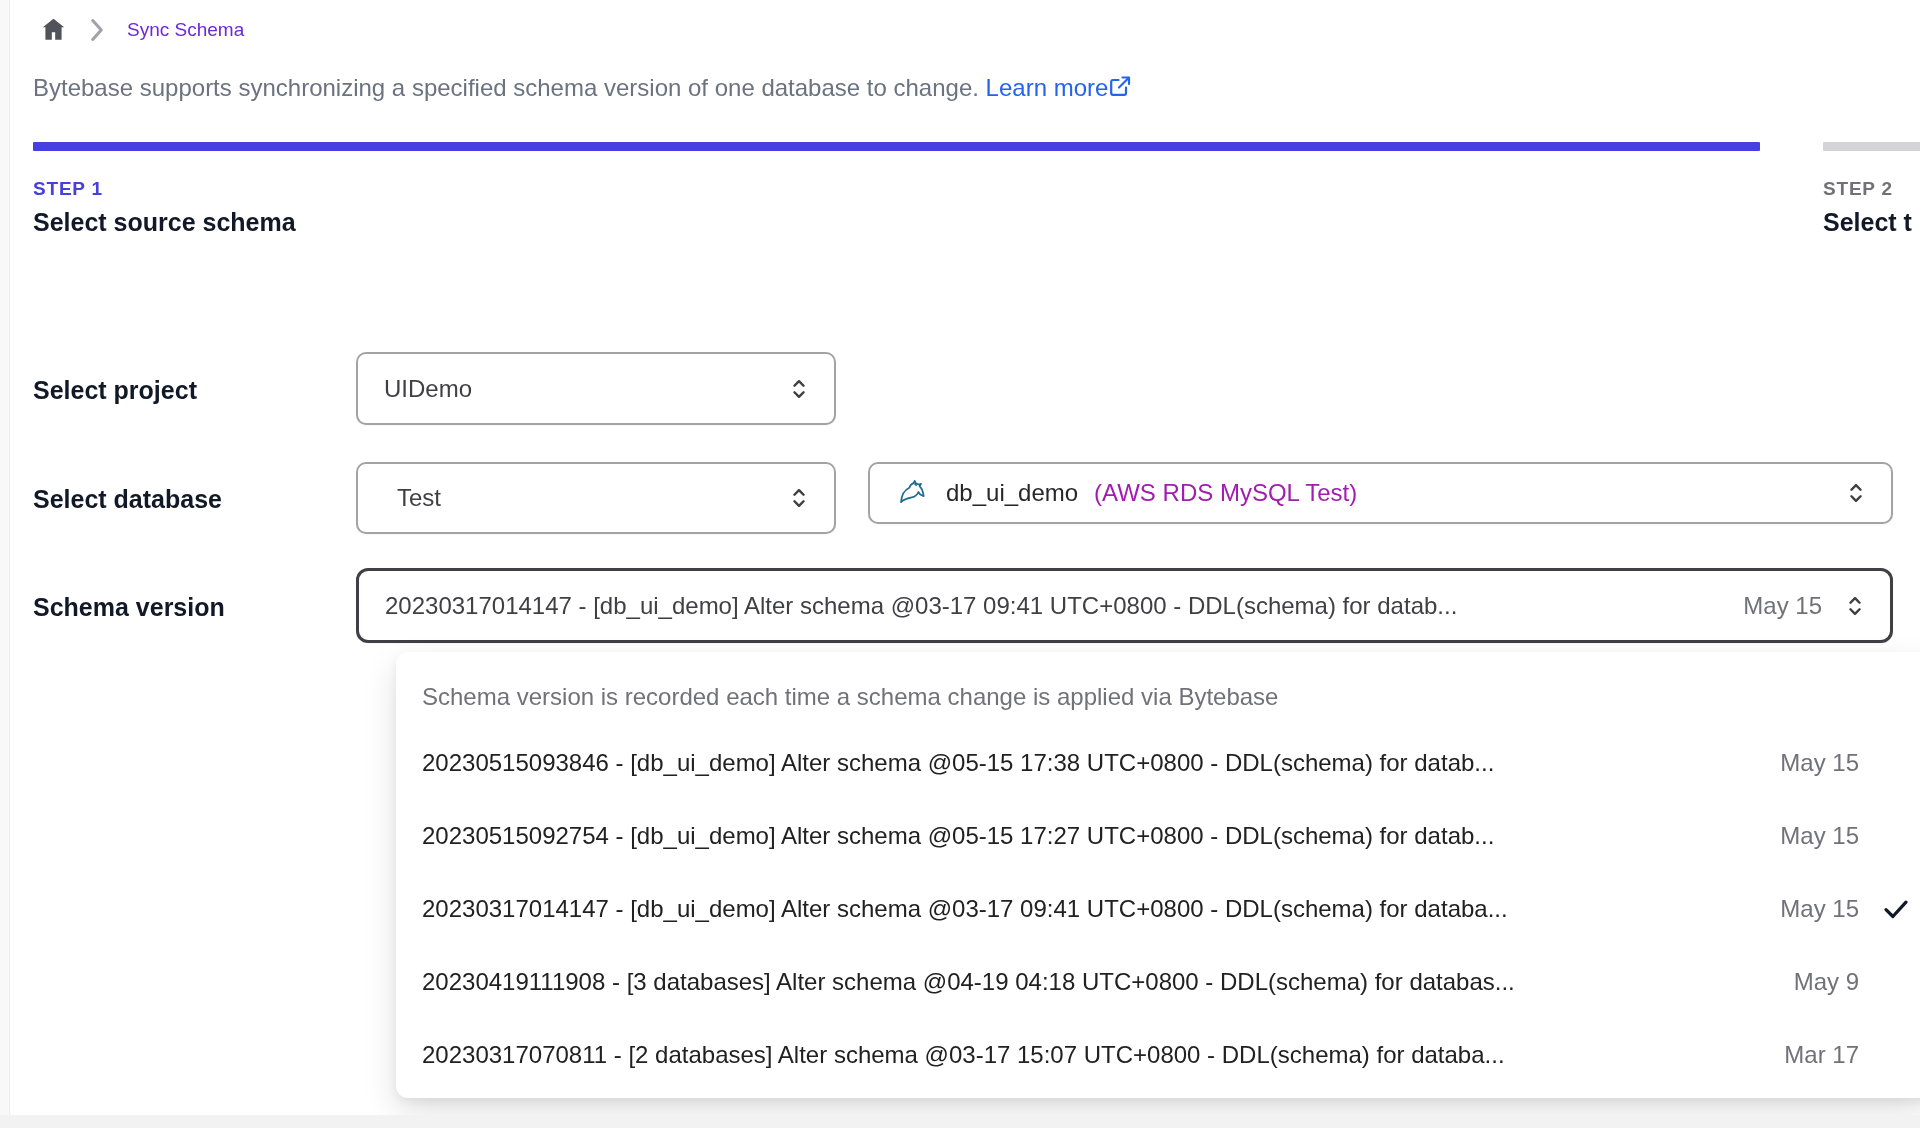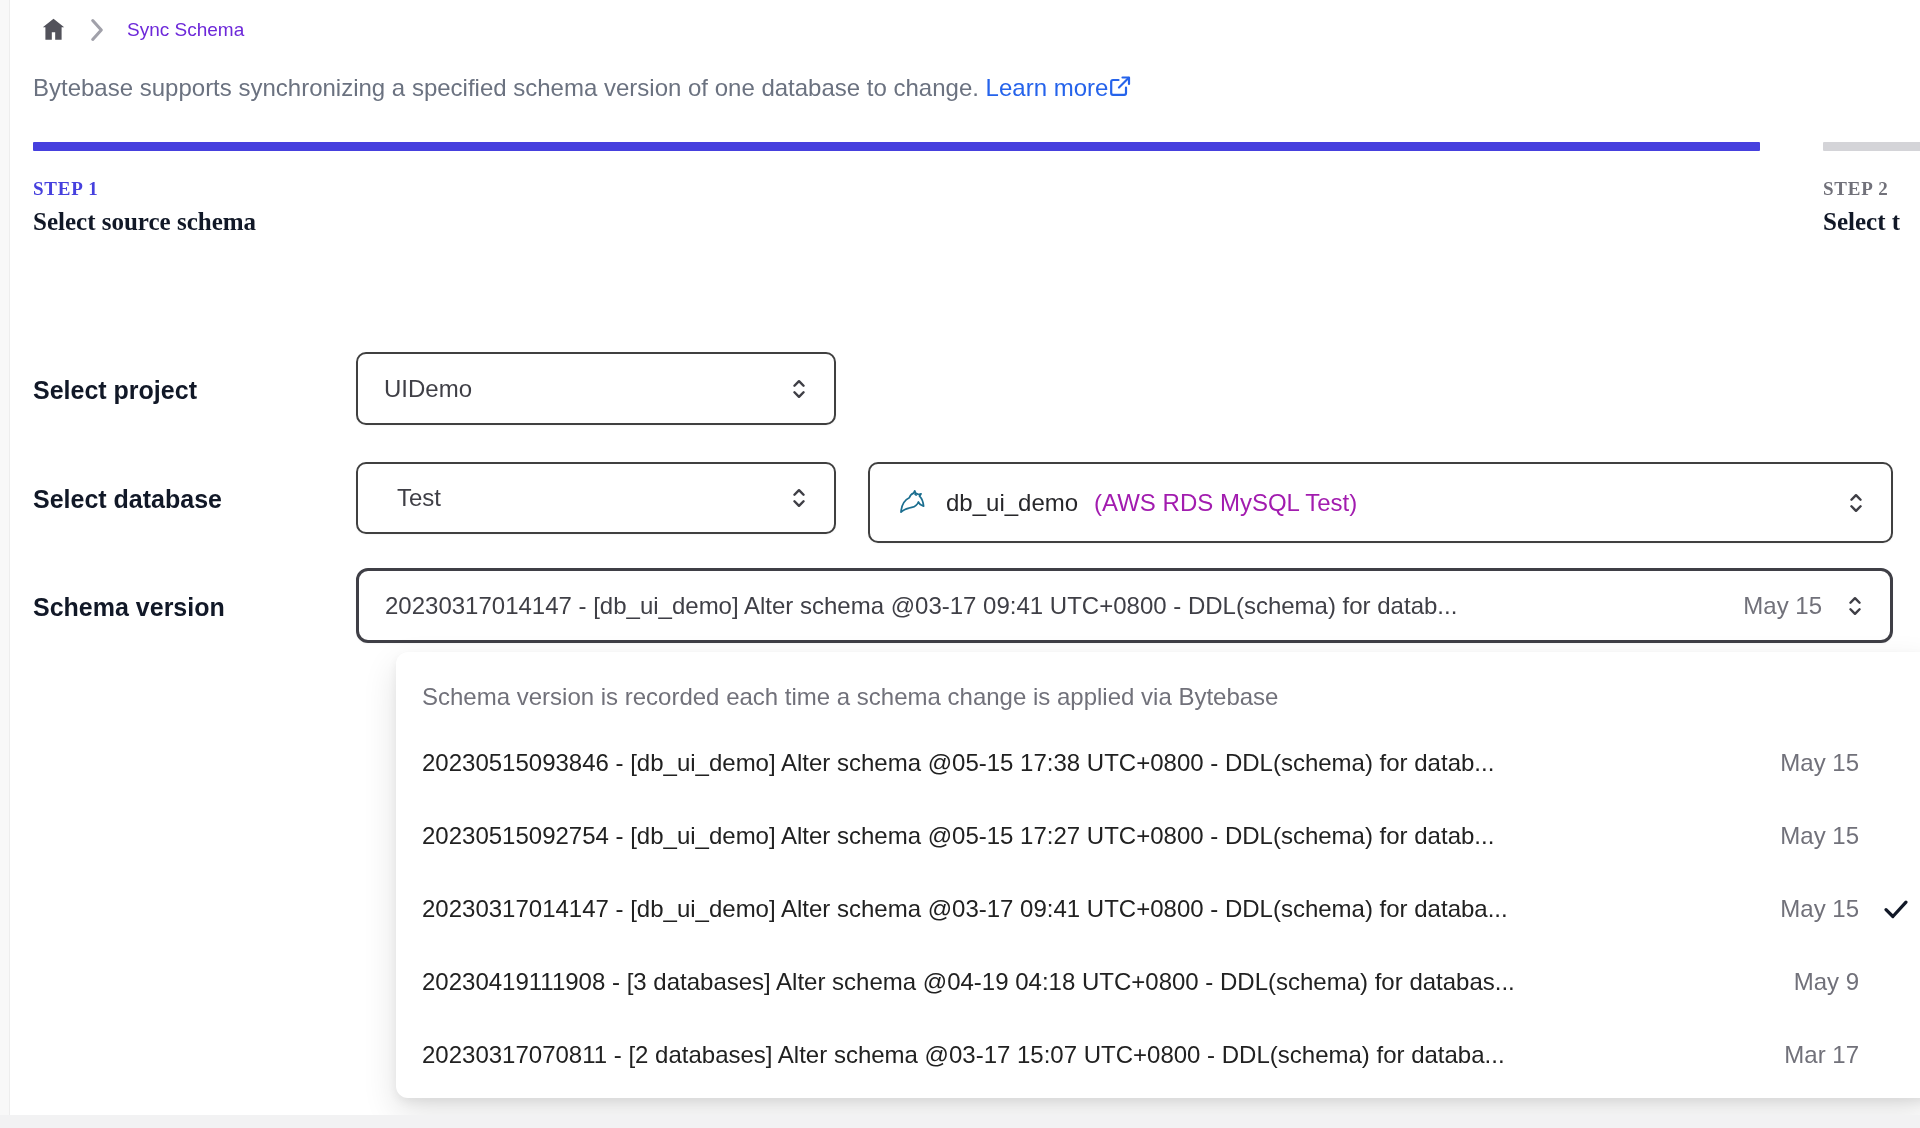--- a/index.html
+++ b/index.html
@@ -19,40 +19,40 @@
   
   .intro { position:absolute; left:33px; top:74px; font-size:24px; color:#6b7280; white-space:nowrap; }
   .learn-more { color:var(--link); text-decoration:none; display:inline-flex; align-items:flex-start; gap:0; cursor:pointer; }
 
   
   .bar { position:absolute; top:142px; height:9px; border-radius:1px; }
   .bar-active { left:33px; width:1727px; background:var(--accent); }
   .bar-inactive { left:1823px; width:120px; background:var(--inactive-bar); }
 
   
-  .step { position:absolute; top:178px; white-space:nowrap;font-family:Liberation Serif, serif; }
+  .step { position:absolute; top:178px; white-space:nowrap; }
   .step-1 { left:33px; }
   .step-2 { left:1823px; }
   .step-eyebrow { font-size:19px; font-weight:700; letter-spacing:.8px; color:var(--accent); }
   .step-2 .step-eyebrow { color:#71717a; }
   .step-title { margin-top:8px; font-size:25px; font-weight:700; color:#111827; }
 
   
   .field-label { position:absolute; left:33px; font-size:25px; font-weight:600; color:#111827; white-space:nowrap; }
   .lbl-project { top:376px; }
   .lbl-source { top:485px; }
   .lbl-version { top:593px; }
 
   .select { position:absolute; display:flex; align-items:center; background:#fff;
-            border:2px solid #404040; border-radius:10px; padding:0 22px 0 26px;
+            border:2px solid #a3a3a3; border-radius:10px; padding:0 22px 0 26px;
             box-shadow:0 1px 2px rgba(0,0,0,.04); cursor:pointer; }
   .select-text { flex:1; font-size:24px; color:#3f3f46; white-space:nowrap; overflow:hidden; }
   .sel-project { left:356px; top:352px; width:480px; height:73px; }
   .sel-env { left:356px; top:462px; width:480px; height:72px;padding-left:39px; }
-  .sel-db { left:868px; top:462px; width:1025px; height:81px; gap:16px; }
+  .sel-db { left:868px; top:462px; width:1025px; height:62px; gap:16px; }
   .db-name { font-size:24px; font-weight:500; color:#27272a; white-space:nowrap; }
   .db-detail { flex:1; font-size:24px; color:#a21caf; white-space:nowrap; overflow:hidden; }
 
   .sel-version { left:356px; top:568px; width:1537px; height:75px;
                  border:3px solid #3f3f46; border-radius:12px; }
   .trigger-date { font-size:24px; color:#71717a; margin-left:20px; white-space:nowrap; }
   .selector-icon { margin-left:20px; flex:none; display:flex; }
 
   
   .dropdown { position:absolute; left:356px; top:652px; width:1537px; height:446px;

